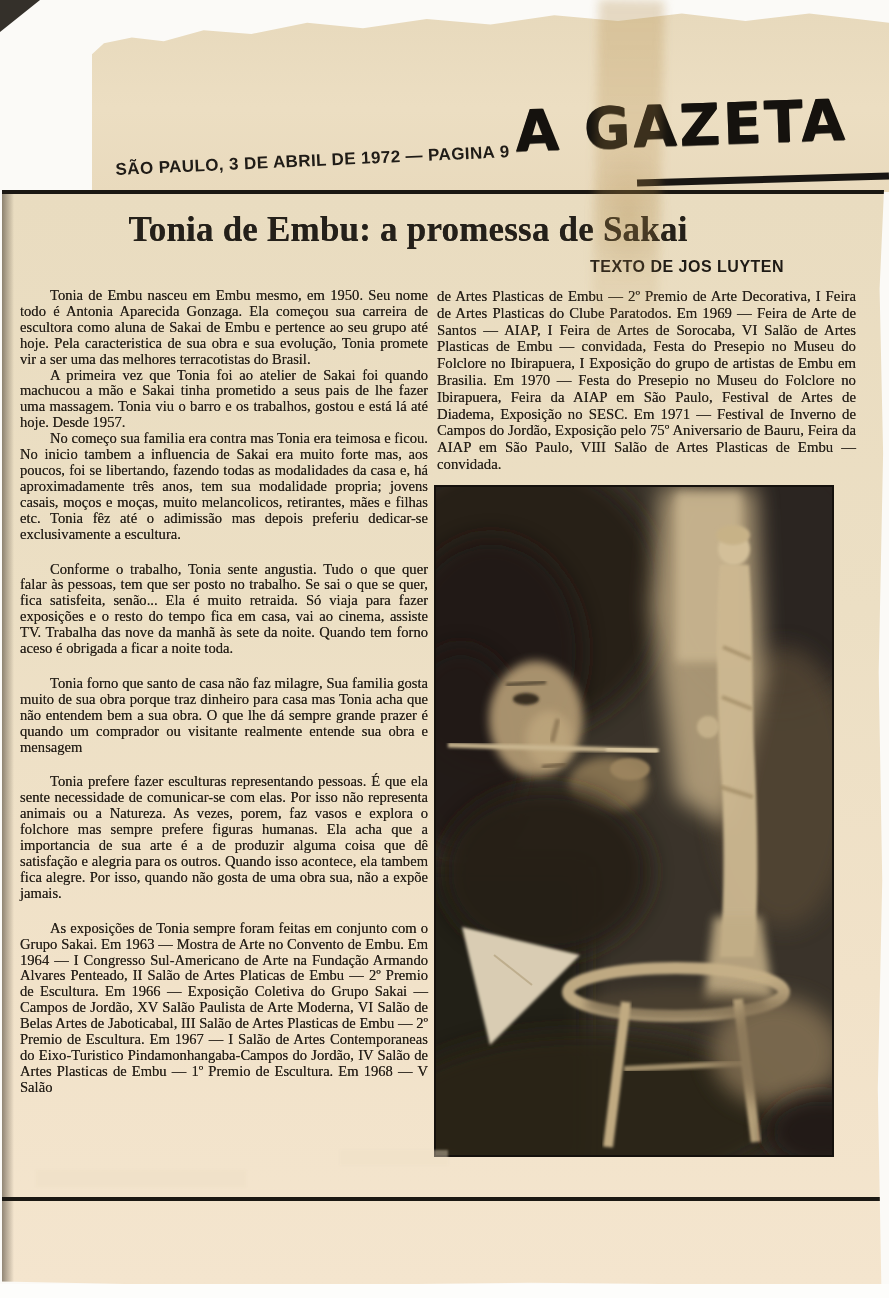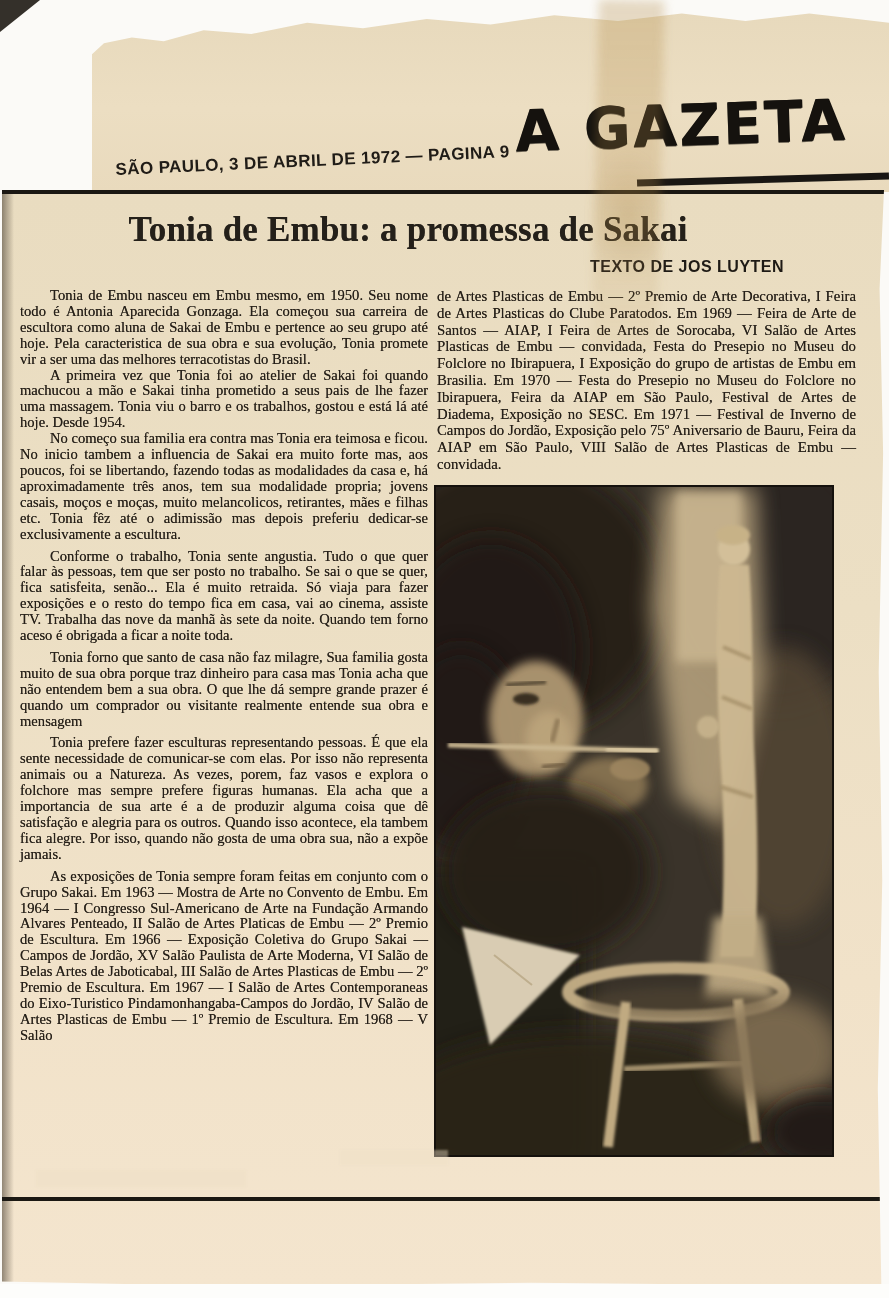--- a/index.html
+++ b/index.html
@@ -70,21 +70,21 @@
     display:flex;gap:9px;align-items:flex-start;
   }
   .col{
     font-size:14.6px;line-height:15.9px;color:#262019;
     text-align:justify;
     text-shadow:0 0 .4px rgba(35,28,20,.75);
   }
   .col-left{width:408px;}
   .col-right{width:419px;font-size:14.8px;line-height:16.8px;}
   .col p{margin:0;text-indent:30px;}
-  .col p.gap{margin-top:6px;}
+  .col p.gap{margin-top:19px;}
   .col-right p.continuation{text-indent:0;}
   
   .photo{
     margin-top:12px;margin-left:-3px;
     width:396px;height:668px;
     border:2px solid #15110d;
     background:#38332c;
     overflow:hidden;
   }
   .photo svg{display:block;}
@@ -129,21 +129,21 @@
 
   <div class="clipping">
     <div class="left-edge-shadow"></div>
 
     <div class="article-title">Tonia de Embu: a promessa de Sakai</div>
     <div class="article-byline">TEXTO DE JOS LUYTEN</div>
 
     <div class="columns">
       <div class="col col-left">
         <p>Tonia de Embu nasceu em Embu mesmo, em 1950. Seu nome todo é Antonia Aparecida Gonzaga. Ela começou sua carreira de escultora como aluna de Sakai de Embu e pertence ao seu grupo até hoje.  Pela caracteristica de sua obra e sua evolução, Tonia promete vir a ser uma das melhores terracotistas do Brasil.</p>
-        <p>A primeira vez que Tonia foi ao atelier de Sakai foi quando machucou a mão e Sakai tinha prometido a seus pais de lhe fazer uma massagem. Tonia viu o barro e os trabalhos, gostou e está lá até hoje. Desde 1954.</p>
+        <p>A primeira vez que Tonia foi ao atelier de Sakai foi quando machucou a mão e Sakai tinha prometido a seus pais de lhe fazer uma massagem. Tonia viu o barro e os trabalhos, gostou e está lá até hoje. Desde 1957.</p>
         <p>No começo sua familia era contra mas Tonia era teimosa e ficou. No inicio tambem a influencia de Sakai era muito forte mas, aos poucos, foi se libertando, fazendo todas as modalidades da casa e, há aproximadamente três anos, tem sua modalidade propria; jovens casais, moços e moças, muito melancolicos, retirantes, mães e filhas etc. Tonia fêz até o adimissão mas depois preferiu dedicar-se exclusivamente a escultura.</p>
         <p class="gap">Conforme o trabalho, Tonia sente angustia.  Tudo o que quer falar às pessoas, tem que ser posto no trabalho. Se sai o que se quer, fica satisfeita, senão... Ela é muito retraida. Só viaja para fazer exposições e o resto do tempo fica em casa, vai ao cinema, assiste TV.  Trabalha das nove da manhã às sete da noite. Quando tem forno aceso é obrigada a ficar a noite toda.</p>
         <p class="gap">Tonia forno que santo de casa não faz milagre, Sua familia gosta muito de sua obra porque traz dinheiro para casa mas Tonia acha que não entendem bem a sua obra.  O que lhe dá sempre grande prazer é quando um comprador ou visitante realmente entende sua obra e mensagem</p>
         <p class="gap">Tonia prefere fazer esculturas representando pessoas. É que ela sente necessidade de comunicar-se com elas. Por isso não representa animais ou a Natureza. As vezes, porem, faz vasos e explora o folchore mas sempre prefere figuras humanas. Ela acha que a importancia de sua arte é a de produzir alguma coisa que dê satisfação e alegria  para os outros. Quando isso acontece, ela tambem fica alegre.  Por isso, quando não gosta de uma obra sua, não a expõe jamais.</p>
         <p class="gap">As exposições  de Tonia sempre foram feitas em conjunto com o Grupo Sakai.  Em 1963 — Mostra de Arte no Convento de Embu. Em 1964 — I Congresso Sul-Americano de Arte na Fundação Armando Alvares Penteado, II Salão de Artes Platicas de Embu — 2º Premio de Escultura.  Em 1966 — Exposição Coletiva do Grupo Sakai — Campos de Jordão, XV Salão Paulista de Arte Moderna, VI Salão de Belas Artes de Jaboticabal, III Salão de Artes Plasticas de Embu — 2º Premio de Escultura.  Em 1967 — I Salão de Artes Contemporaneas do Eixo-Turistico Pindamonhangaba-Campos do Jordão, IV Salão de Artes Plasticas de Embu — 1º Premio de Escultura.  Em 1968 — V Salão</p>
       </div>
 
       <div class="col col-right">
         <p class="continuation">de Artes Plasticas de Embu — 2º Premio de Arte Decorativa, I Feira de Artes Plasticas do Clube Paratodos.  Em 1969 — Feira de Arte de Santos — AIAP, I Feira de Artes de Sorocaba, VI Salão de Artes Plasticas de Embu — convidada, Festa do Presepio no Museu do Folclore no Ibirapuera, I Exposição do grupo de artistas de Embu em Brasilia. Em 1970 — Festa do Presepio no Museu do Folclore no Ibirapuera, Feira da AIAP em São  Paulo, Festival de Artes de Diadema, Exposição no SESC. Em 1971 — Festival de Inverno de Campos do Jordão, Exposição pelo 75º Aniversario de Bauru, Feira da AIAP em São Paulo, VIII Salão de Artes Plasticas de Embu — convidada.</p>
 

